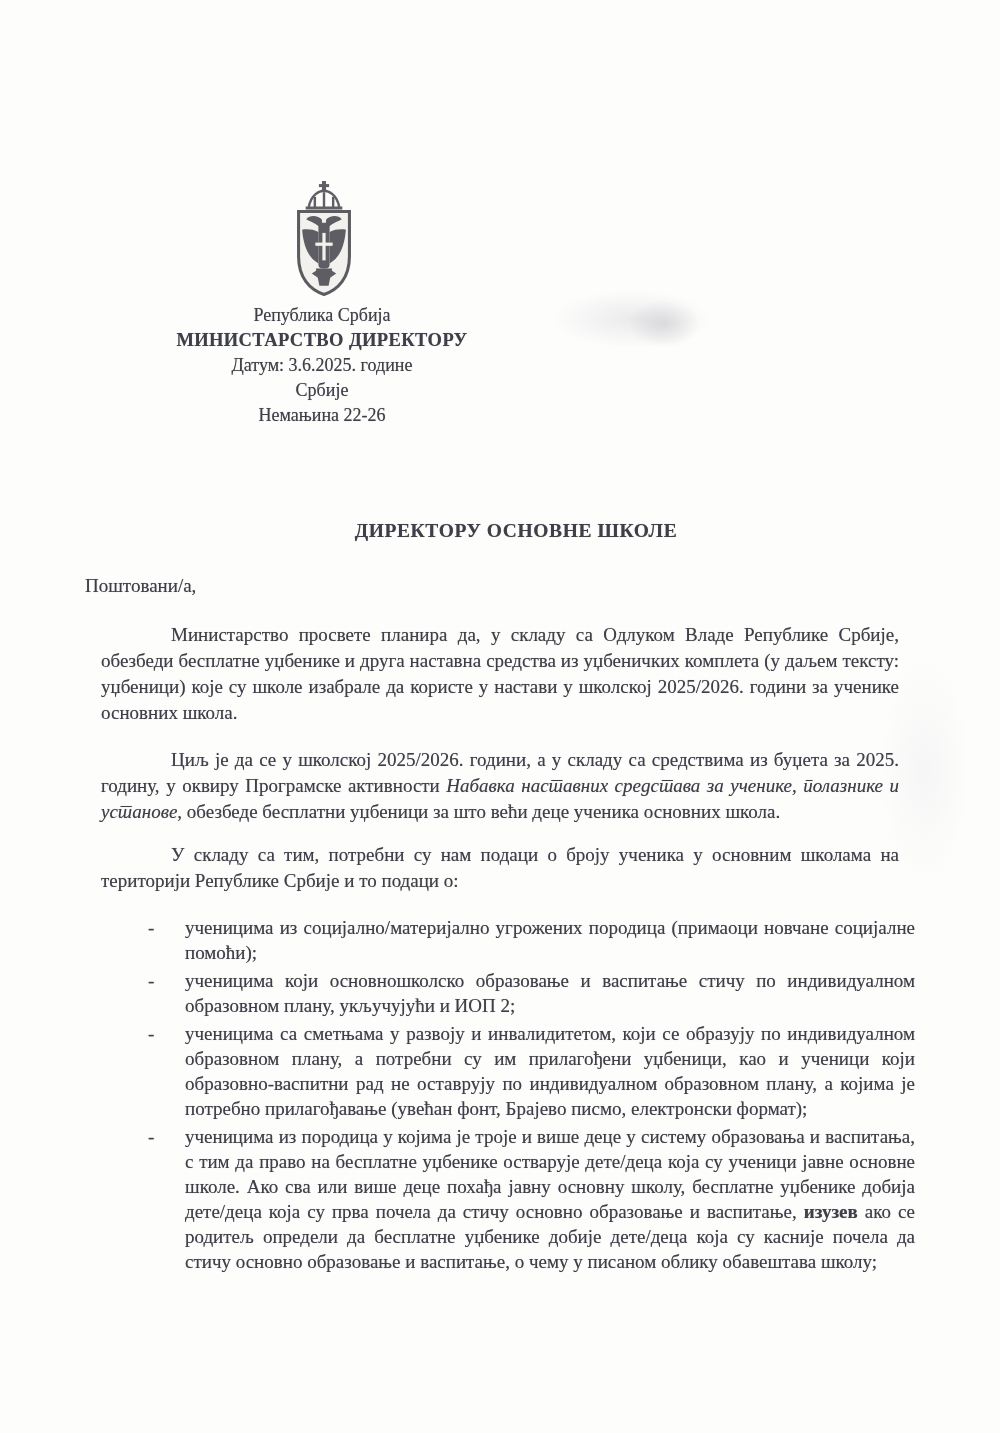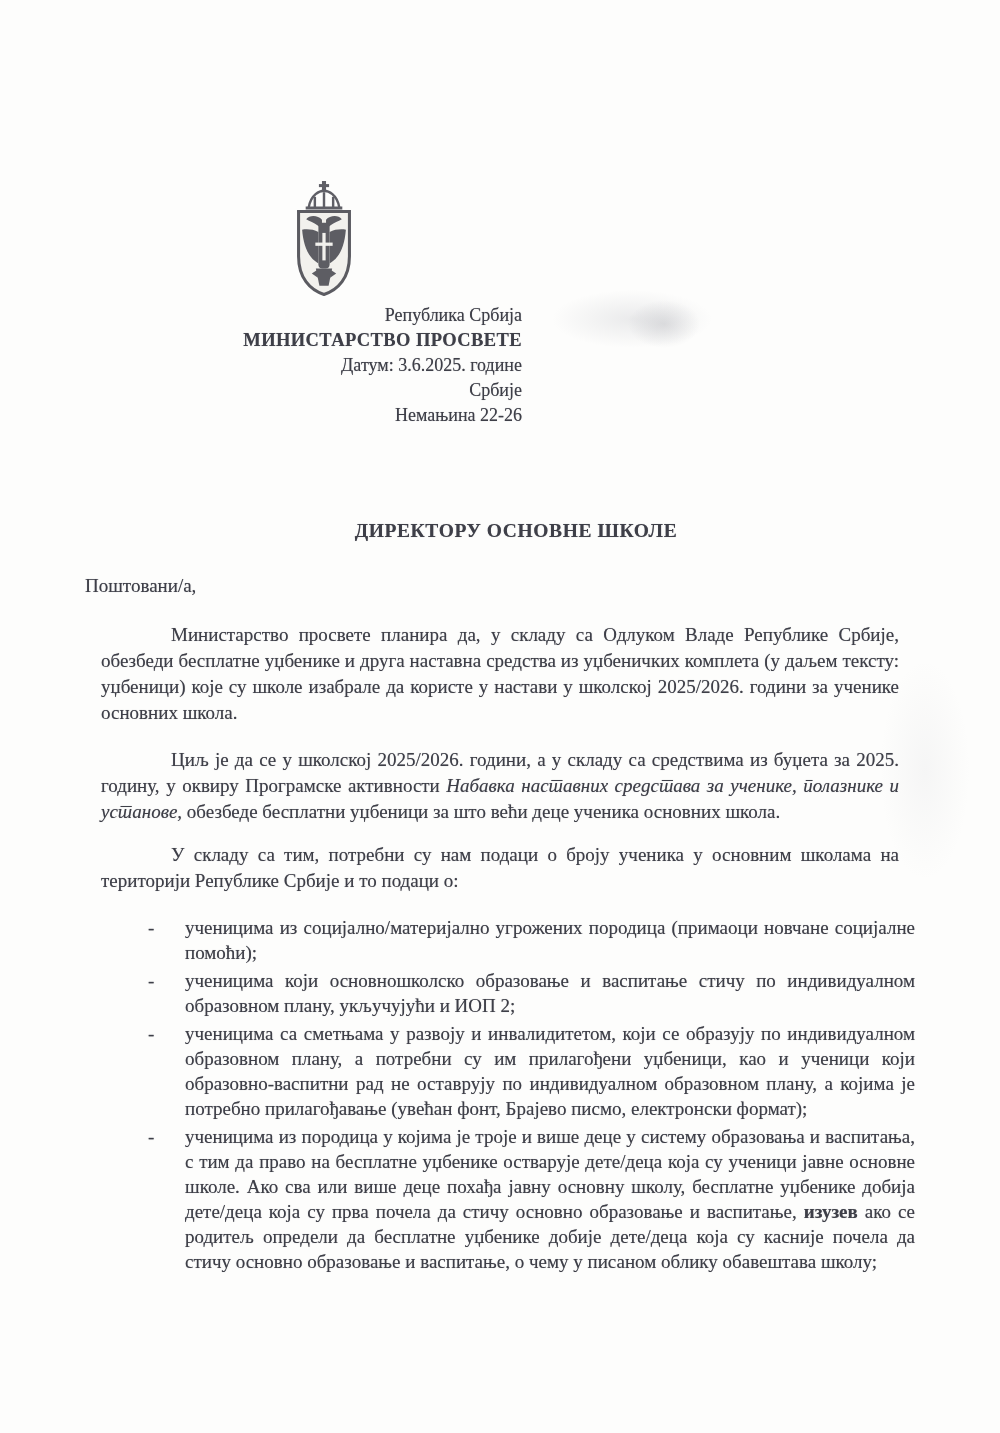--- a/index.html
+++ b/index.html
@@ -32,21 +32,21 @@
     left: 291px; top: 180px;
     width: 66px; height: 116px;
     opacity: 0.88;
     filter: blur(0.3px);
   }
 
   .letterhead {
     position: absolute;
     left: 122px; top: 303px;
     width: 400px;
-    text-align: right;
+    text-align: center;
     font-size: 18px;
     line-height: 25px;
     white-space: nowrap;
   }
   .letterhead .ministry {
     font-weight: bold;
     font-size: 18.5px;
     letter-spacing: 0.4px;
   }
 
@@ -136,21 +136,21 @@
 
       <g fill="#f1f0ec">
         <rect x="30.4" y="52" width="3.2" height="27"></rect>
         <rect x="23.5" y="61.5" width="17" height="3.2"></rect>
       </g>
     </svg>
   </div>
 
   <header class="letterhead">
     <div class="hl">Република Србија</div>
-    <div class="hl ministry">МИНИСТАРСТВО ПРОСВЕТЕ</div>
+    <div class="hl ministry">МИНИСТАРСТВО ДИРЕКТОРУ</div>
     <div class="hl">Датум: 3.6.2025. године</div>
     <div class="hl">Србије</div>
     <div class="hl">Немањина 22-26</div>
   </header>
 
   <h1 class="title">ДИРЕКТОРУ ОСНОВНЕ ШКОЛЕ</h1>
 
   <div class="body-block">
     <p class="salutation">Поштовани/а,</p>
 

